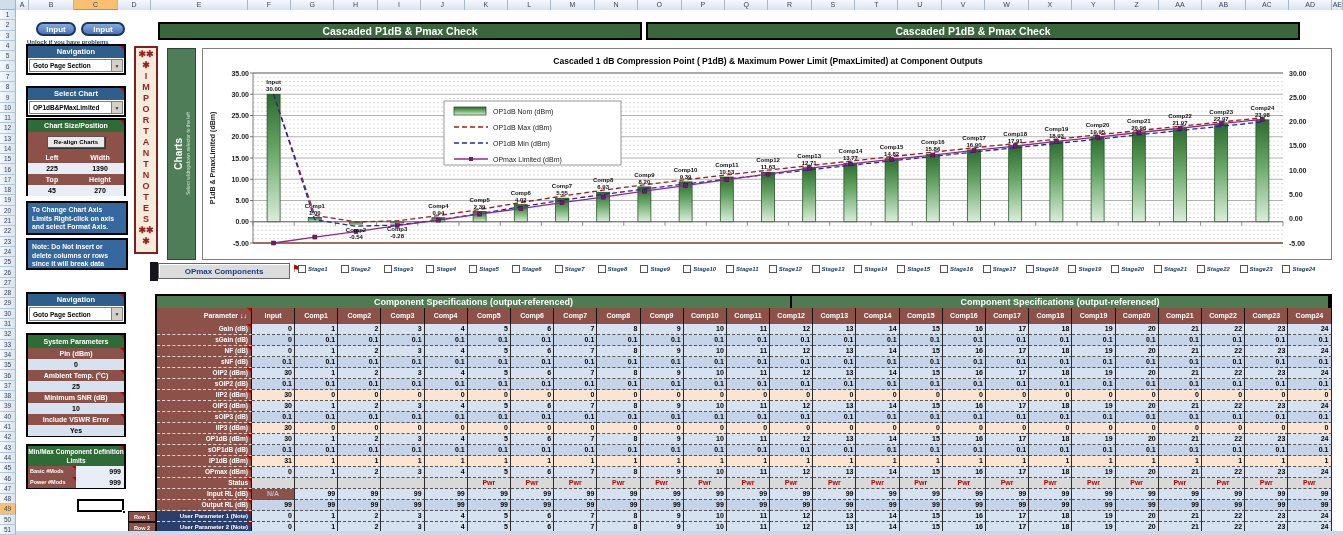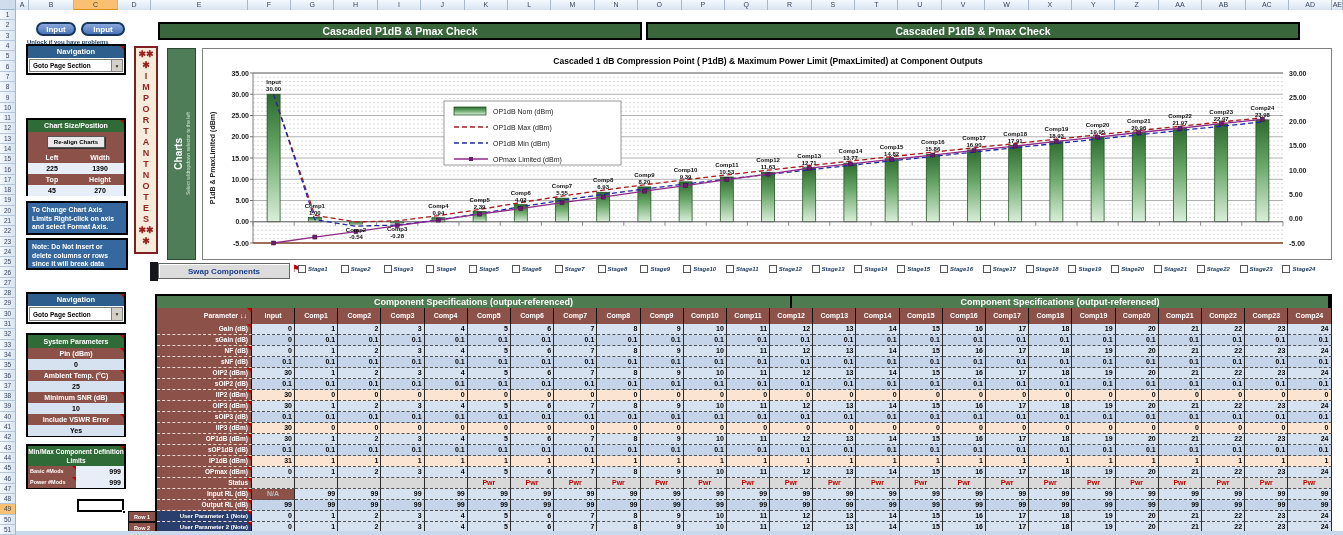--- a/index.html
+++ b/index.html
@@ -163,20 +163,27 @@
   <div class="abs tinyhint" style="left:27px;top:39px">Unlock if you have problems</div>
 
   <div class="abs blkbox" style="left:26px;top:44px;width:100px;height:31px">
     <div class="hdrblue rc" style="height:12px">Navigation</div>
     <div class="dd" style="height:13px;margin:1px">
       <span>Goto Page Section</span>
       <span class="arrow">▼</span>
     </div>
   </div>
 
+  <div class="abs blkbox" style="left:26px;top:86px;width:100px;height:31px">
+    <div class="hdrblue rc" style="height:12px">Select Chart</div>
+    <div class="dd" style="height:13px;margin:1px">
+      <span>OP1dB&amp;PMaxLimited</span>
+      <span class="arrow">▼</span>
+    </div>
+  </div>
 
   <div class="abs blkbox" style="left:26px;top:118px;width:100px;height:78px">
     <div class="hdrgreen rc" style="height:12px;line-height:12px">Chart Size/Position</div>
     <div style="height:20px;background:#8c5149;display:flex;align-items:center;justify-content:center">
       <div style="background:#e8e8e8;border:1px solid #555;box-shadow:1px 1px 0 #333;font-size:6px;font-weight:700;padding:2px 6px">Re-align Charts</div>
     </div>
     <div style="display:flex">
         <div class="barbrick" style="width:48px;height:11px">Left</div>
         <div class="barbrick" style="width:48px;height:11px">Width</div>
       </div>
@@ -443,21 +450,21 @@
         <text x="1018.2" y="72.1275" text-anchor="middle" font-size="6" font-weight="bold" fill="#111">22.97</text>
         <text x="1059.4" y="60.834999999999994" text-anchor="middle" font-size="6" font-weight="bold" fill="#111">Comp24</text>
         <text x="1059.4" y="67.835" text-anchor="middle" font-size="6" font-weight="bold" fill="#111">23.98</text>
         <text x="565" y="15" text-anchor="middle" font-size="8.5" font-weight="bold" fill="#000">Cascaded 1 dB Compression Point ( P1dB) &amp; Maximum Power Limit (PmaxLimited) at Component Outputs</text>
         <text x="12" y="109" text-anchor="middle" font-size="7" font-weight="bold" fill="#222" transform="rotate(-90 12 109)">P1dB &amp; PmaxLimited (dBm)</text>
       </svg>
   </div>
 
   <div class="abs" id="swap-row">
     <div id="swap-black"></div>
-    <div id="swap-label">Swap Components</div>
+    <div id="swap-label">OPmax Components</div>
     <div id="swap-flag">⚑</div>
     <div id="swap-stages">
         <div class="stage" style="left: 148px;">
           <div class="cb"></div>
           <div class="lb">Stage1</div>
         </div>
         <div class="stage" style="left: 190.8px;">
           <div class="cb"></div>
           <div class="lb">Stage2</div>
         </div>

